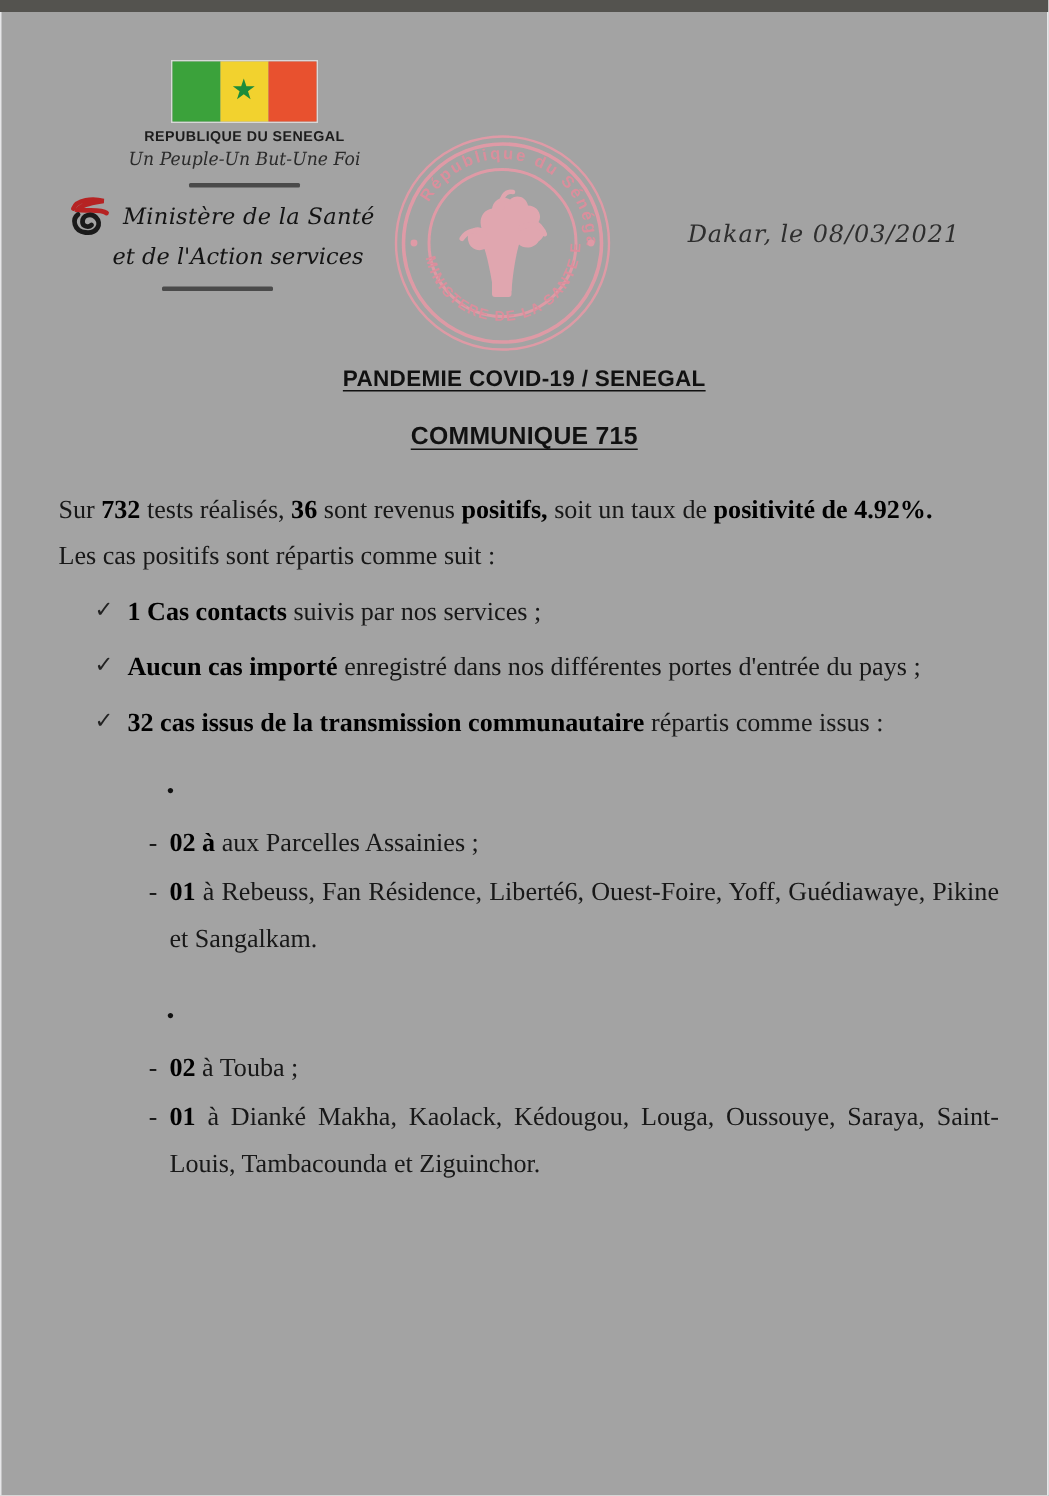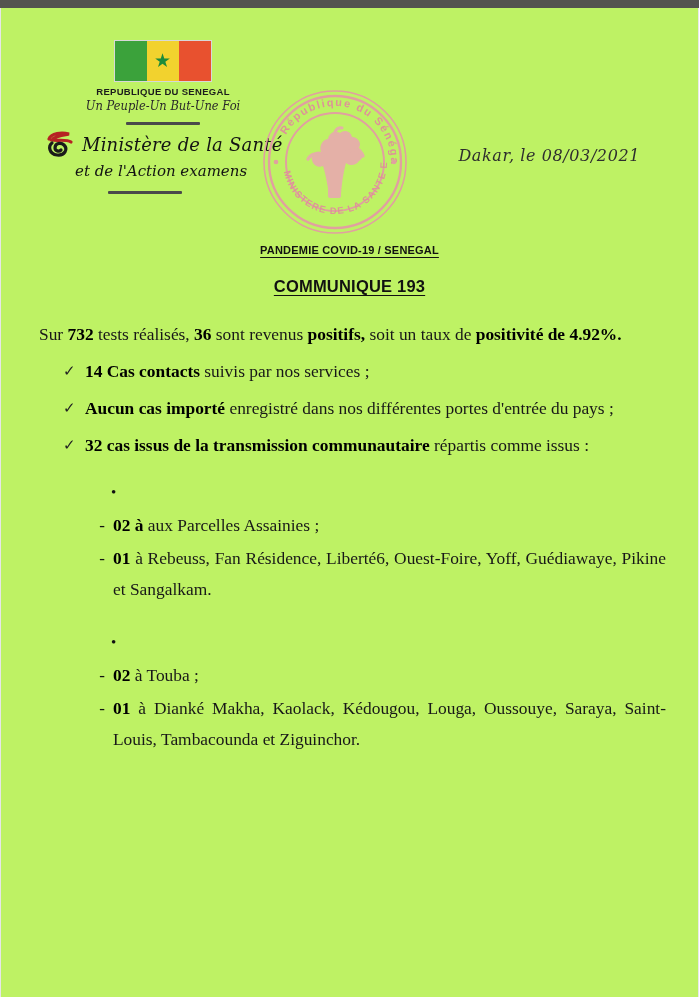--- a/index.html
+++ b/index.html
@@ -22,21 +22,21 @@
     top: 0; left: 0;
     width: 699px;
     height: 8px;
     background: #54534f;
   }
   .page {
     position: absolute;
     top: 8px; left: 0;
     width: 699px;
     height: 989px;
-    background: #bef264;
+    background: #a3a3a3;
     border-left: 1px solid #e6e6e8;
     border-right: 1px solid #e8e8ea;
     box-sizing: border-box;
     overflow: hidden;
   }
 
   
   .letterhead {
     position: relative;
     height: 212px;
@@ -118,21 +118,21 @@
   }
   .swirl {
     width: 30px;
     height: 28px;
     position: relative;
     flex: none;
   }
   .ministry-text {
     font-family: "DejaVu Serif", "Liberation Serif", serif;
     font-style: italic;
-    font-size: 18px;
+    font-size: 15px;
     color: #131313;
     letter-spacing: .2px;
   }
   .ministry-line2 {
     font-family: "DejaVu Serif", "Liberation Serif", serif;
     font-style: italic;
     font-size: 15px;
     color: #131313;
     margin: 4px 0 0 30px;
     white-space: nowrap;
@@ -162,21 +162,21 @@
     white-space: nowrap;
   }
 
   
   .titles {
     text-align: center;
     margin-top: 24px;
   }
   .doc-title {
     font-family: "Liberation Sans", "DejaVu Sans", sans-serif;
-    font-size: 11px;
+    font-size: 15px;
     font-weight: 700;
     color: #111;
     text-decoration: underline;
     text-underline-offset: 3px;
     letter-spacing: .2px;
   }
   .doc-subtitle {
     font-family: "Liberation Sans", "DejaVu Sans", sans-serif;
     font-size: 16.5px;
     font-weight: 700;
@@ -273,21 +273,21 @@
     <div class="ministry">
       <div class="ministry-line1">
         <span class="swirl">
           <svg width="30" height="28" viewBox="0 0 30 28">
             <path d="M4 9 C6 3, 17 2, 24 4 C18 5, 9 6, 7 10 C12 11, 22 9, 26 12" fill="none" stroke="#b62323" stroke-width="3.2" stroke-linecap="round"></path>
             <path d="M7 13 C3 16, 4 24, 12 25 C20 26, 23 19, 19 15 C16 12, 10 13, 10 18 C10 21, 14 22, 16 20" fill="none" stroke="#1a1a1a" stroke-width="3.2" stroke-linecap="round"></path>
           </svg>
         </span>
         <span class="ministry-text">Ministère de la Santé</span>
       </div>
-      <div class="ministry-line2">et de l'Action examens</div>
+      <div class="ministry-line2">et de l'Action services</div>
       <div class="rule"></div>
     </div>
 
     <div class="stamp">
       <svg width="152" height="152" viewBox="0 0 152 152">
         <defs>
           <path id="arcTop" d="M 20 76 A 56 56 0 0 1 132 76" fill="none"></path>
           <path id="arcBot" d="M 24 76 A 52 52 0 0 0 128 76" fill="none"></path>
         </defs>
         <g stroke="#e49aa6" fill="none">
@@ -316,32 +316,33 @@
           <circle cx="135" cy="76" r="2.3"></circle>
         </g>
       </svg>
     </div>
 
     <div class="date-line">Dakar, le 08/03/2021</div>
   </div>
 
   <div class="titles">
     <div class="doc-title">PANDEMIE COVID-19 / SENEGAL</div>
-    <div class="doc-subtitle">COMMUNIQUE 193</div>
+    <div class="doc-subtitle">COMMUNIQUE 715</div>
   </div>
 
   <div class="body-copy">
 
 
     <p class="para"><span>Sur </span><b>732</b><span> tests réalisés, </span><b>36</b><span> sont revenus </span><b>positifs,</b><span> soit un taux de </span><b>positivité de 4.92%.</b></p>
 
+    <p class="para intro-list">Les cas positifs sont répartis comme suit :</p>
 
     <div class="check-item">
       <span class="check-mark">✓</span>
-      <span class="check-body"><b>14 Cas contacts</b><span> suivis par nos services ;</span></span>
+      <span class="check-body"><b>1 Cas contacts</b><span> suivis par nos services ;</span></span>
     </div>
 
     <div class="check-item">
       <span class="check-mark">✓</span>
       <span class="check-body"><b>Aucun cas importé</b><span> enregistré dans nos différentes portes d'entrée du pays ;</span></span>
     </div>
 
     <div class="check-item">
       <span class="check-mark">✓</span>
       <span class="check-body"><b>32 cas issus de la transmission communautaire</b><span> répartis comme issus :</span></span>

